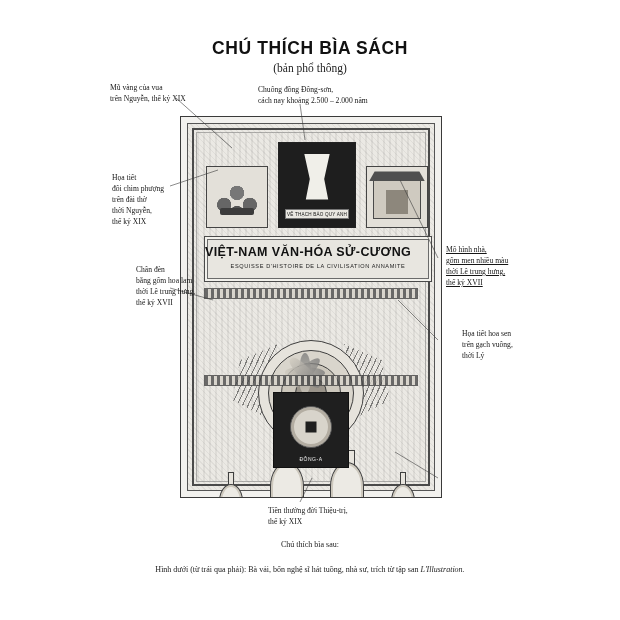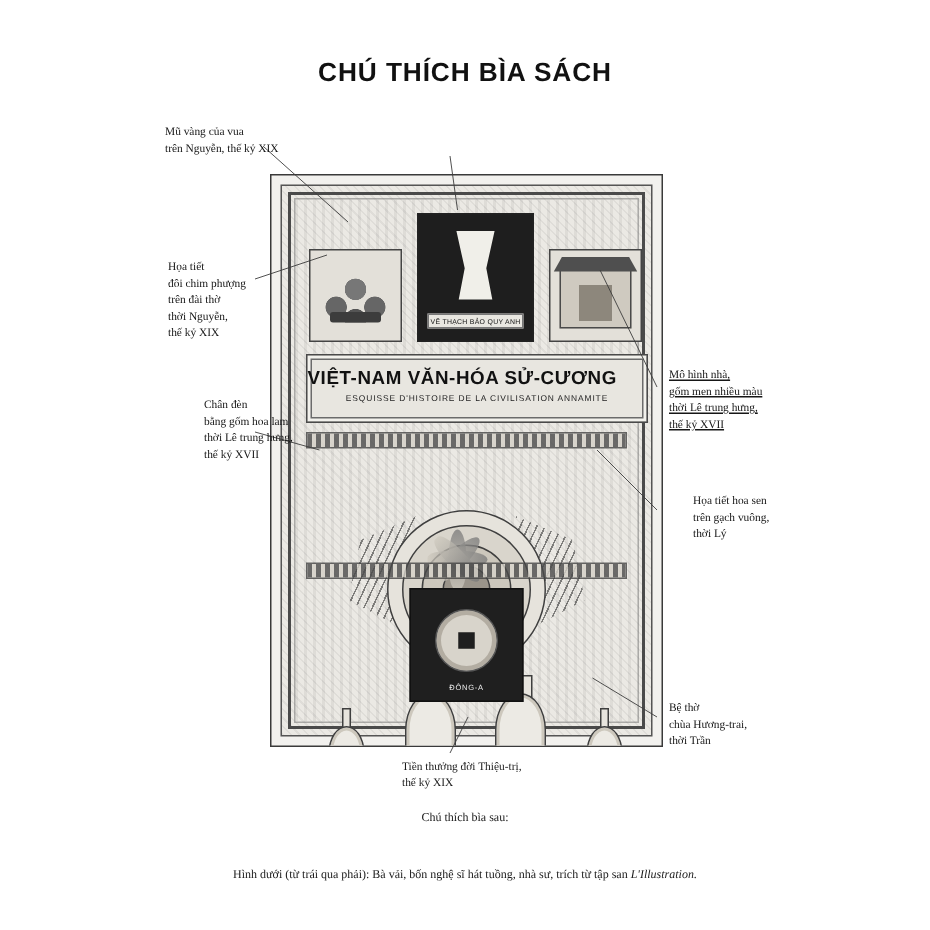--- a/index.html
+++ b/index.html
@@ -325,37 +325,37 @@
     width: 620px;
     text-align: center;
     font-size: 8px;
   }
   .footnote-line2 {
     position: absolute;
     left: 0; top: 565px;
     width: 620px;
     text-align: center;
     font-size: 8px;
-    margin-top: 13px;
   }
   .it { font-style: italic; }
   .caption-bottom {
     position: absolute;
     left: 268px; top: 505px;
     width: 170px;
     font-size: 7.6px;
     line-height: 1.45;
   }
 </style>
 </head>
 <body>
 
 <div class="page">
 
   <div class="title">CHÚ THÍCH BÌA SÁCH</div>
+  <div class="subtitle">(bản phổ thông)</div>
 
   <div class="cover">
     <div class="cover-inner">
       <div class="cover-inner2"></div>
       <div class="cover-frame-orn"></div>
 
       <div class="top-row">
         <div class="vignette v-left">
           <div class="crown"></div>
         </div>
@@ -427,20 +427,24 @@
       <line x1="438" y1="478" x2="395" y2="452"></line>
       <line x1="300" y1="502" x2="312" y2="478"></line>
     </g>
   </svg>
 
   <div class="callout left" style="left:110px; top:82px; width:98px;">
     <div style="white-space:pre-line">Mũ vàng của vua
 trên Nguyễn, thế kỷ XIX</div>
   </div>
 
+  <div class="callout center" style="left:258px; top:84px; width:150px;">
+    <div style="white-space:pre-line">Chuông đồng Đông-sơn,
+cách nay khoảng 2.500 – 2.000 năm</div>
+  </div>
 
   <div class="callout left" style="left:112px; top:172px; width:80px;">
     <div style="white-space:pre-line">Họa tiết
 đôi chim phượng
 trên đài thờ
 thời Nguyễn,
 thế kỷ XIX</div>
   </div>
 
   <div class="callout left" style="left:112px; top:264px; width:86px;margin-left:24px;">
@@ -456,25 +460,20 @@
 thời Lê trung hưng,
 thế kỷ XVII</div>
   </div>
 
   <div class="callout right" style="left:462px; top:328px; width:118px;">
     <div style="white-space:pre-line">Họa tiết hoa sen
 trên gạch vuông,
 thời Lý</div>
   </div>
 
-  <div class="callout right" style="left:446px; top:466px; width:118px;">
-    <div style="white-space:pre-line">Bệ thờ
-chùa Hương-trai,
-thời Trần</div>
-  </div>
 
   <div class="caption-bottom">
     <div style="white-space:pre-line">Tiền thưởng đời Thiệu-trị,
 thế kỷ XIX</div>
   </div>
 
   <div class="footnote-head">Chú thích bìa sau:</div>
   <div class="footnote-line2">
     <span>Hình dưới (từ trái qua phải): Bà vải, bốn nghệ sĩ hát tuồng, nhà sư, trích từ tập san </span><span class="it">L'Illustration.</span>
   </div>

